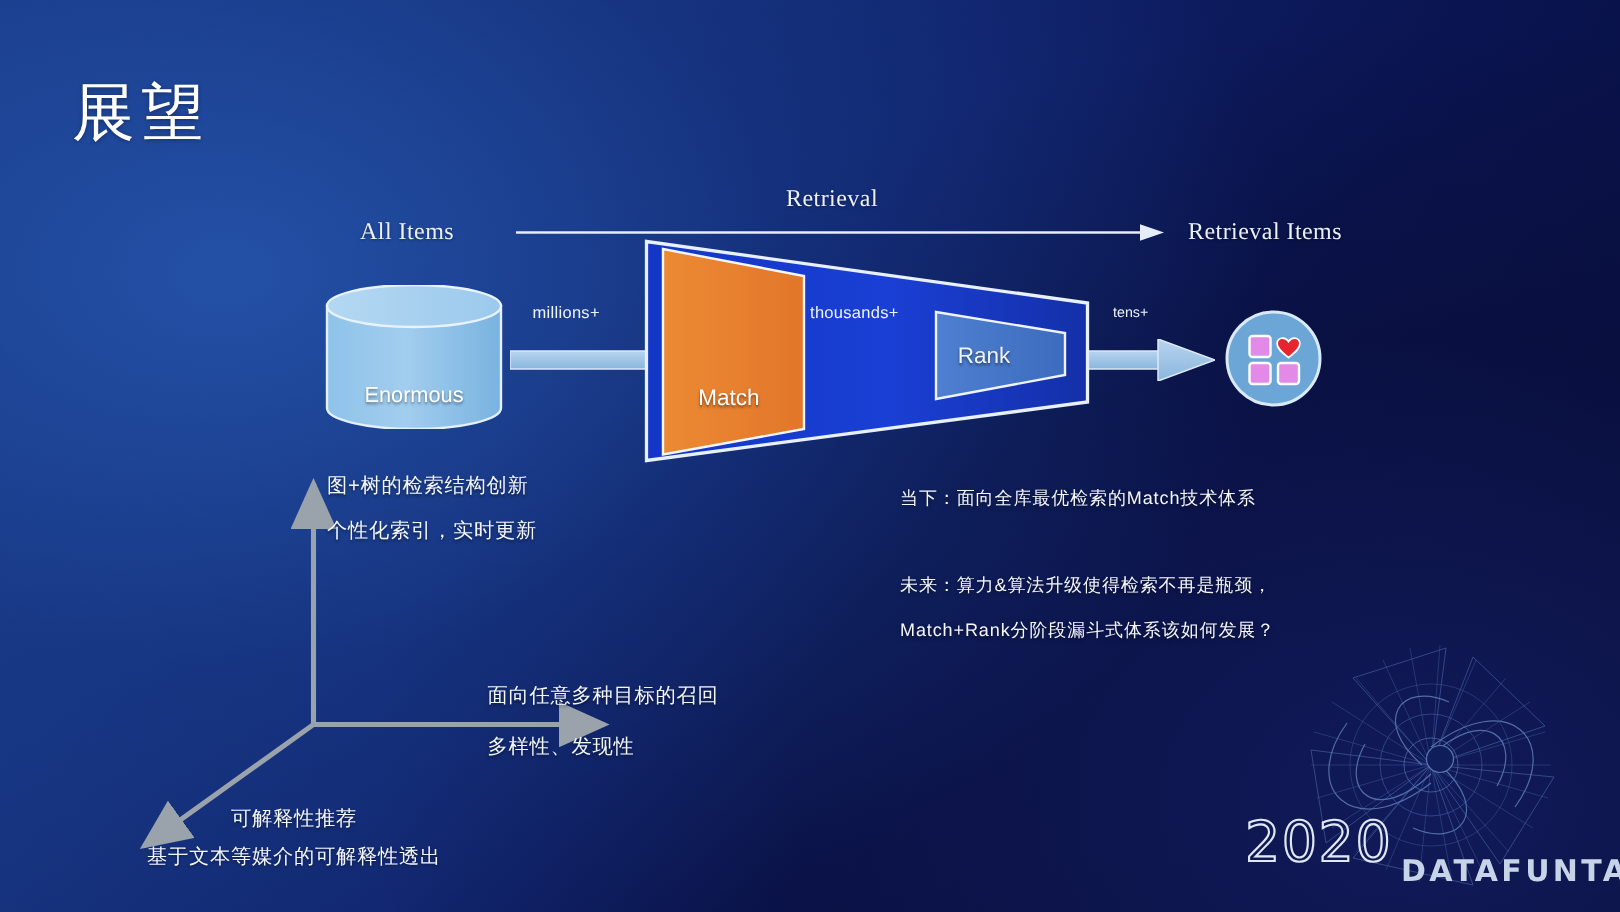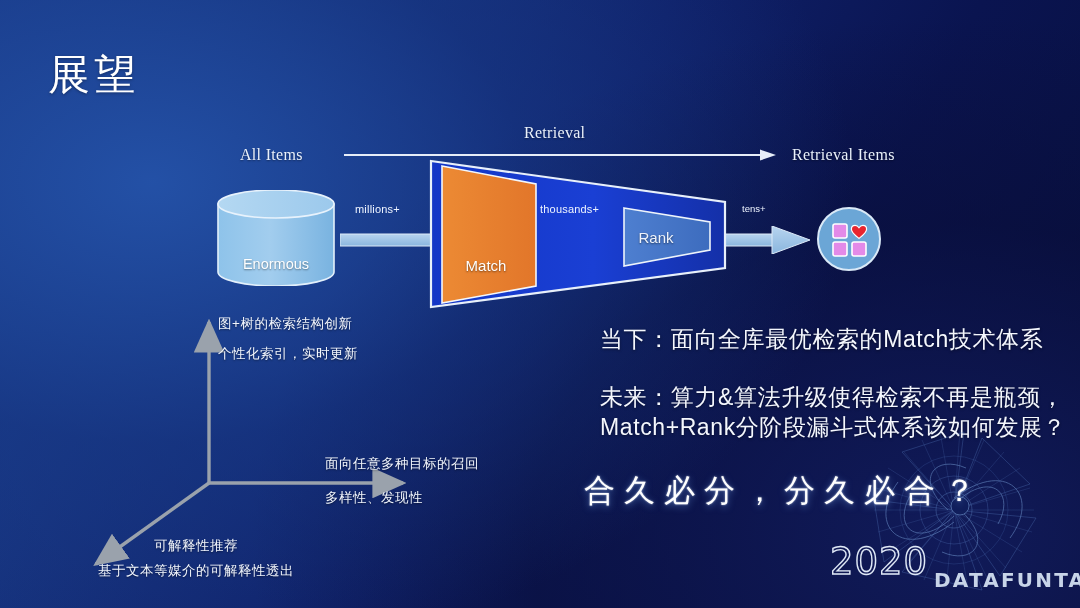--- a/index.html
+++ b/index.html
@@ -71,21 +71,21 @@
   #axis-y-l2{left:218px;top:345px;}
   #axis-x-l1{left:325px;top:455px;}
   #axis-x-l2{left:325px;top:489px;}
   #axis-z-l1{left:138px;top:537px;margin-left:16px;}
   #axis-z-l2{left:98px;top:562px;text-align:right;}
 
   
   #now-line{left:600px;top:324px;}
   #future-1{left:600px;top:382px;}
   #future-2{left:600px;top:412px;}
-  .body-txt{color:#f4f7fd;font-size:23px;letter-spacing:.6px;white-space:nowrap;
+  .body-txt{color:#f4f7fd;font-size:12px;letter-spacing:.6px;white-space:nowrap;
             text-shadow:0 1px 3px rgba(0,0,0,.45);text-align:center;}
 
   
   #tagline{left:584px;top:470px;font-size:31px;letter-spacing:9px;
     color:#ffffff;white-space:nowrap;font-weight:300;
     text-shadow:0 2px 7px rgba(120,175,255,.55),0 0 2px rgba(255,255,255,.7);}
 
   
   #deco-star{left:826px;top:418px;width:256px;height:190px;opacity:.88;}
 
@@ -272,20 +272,19 @@
 
           <circle r="18" stroke="#6f9ad6" stroke-width="0.5"></circle>
           <circle r="34" stroke="#5f86c9" stroke-width="0.4"></circle>
           <circle r="54" stroke="#4f74ba" stroke-width="0.35"></circle>
           <circle cx="6" cy="-4" r="9" fill="#12205e" stroke="#7fa8e0" stroke-width="0.8"></circle>
         </g>
       </g>
     </svg>
   </div>
 
-  <div class="abs nosel" id="tagline">合久必分，分久必合？</div>
 
   <div class="abs" id="logo">
     <div id="logo-year">2020</div>
     <div id="logo-brand">DATAFUNTALK</div>
   </div>
 
 </div>
 
 </body></html>

